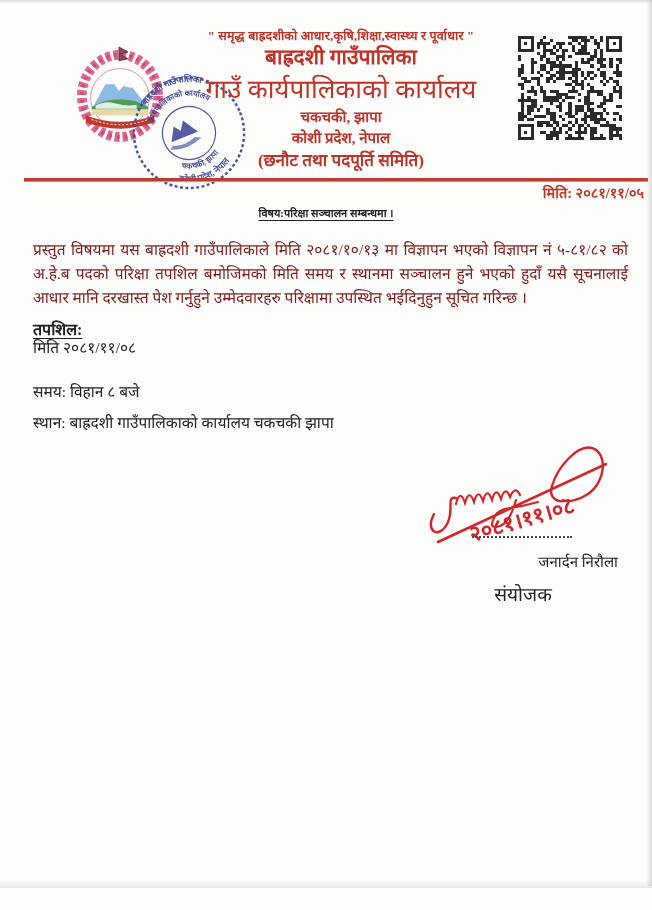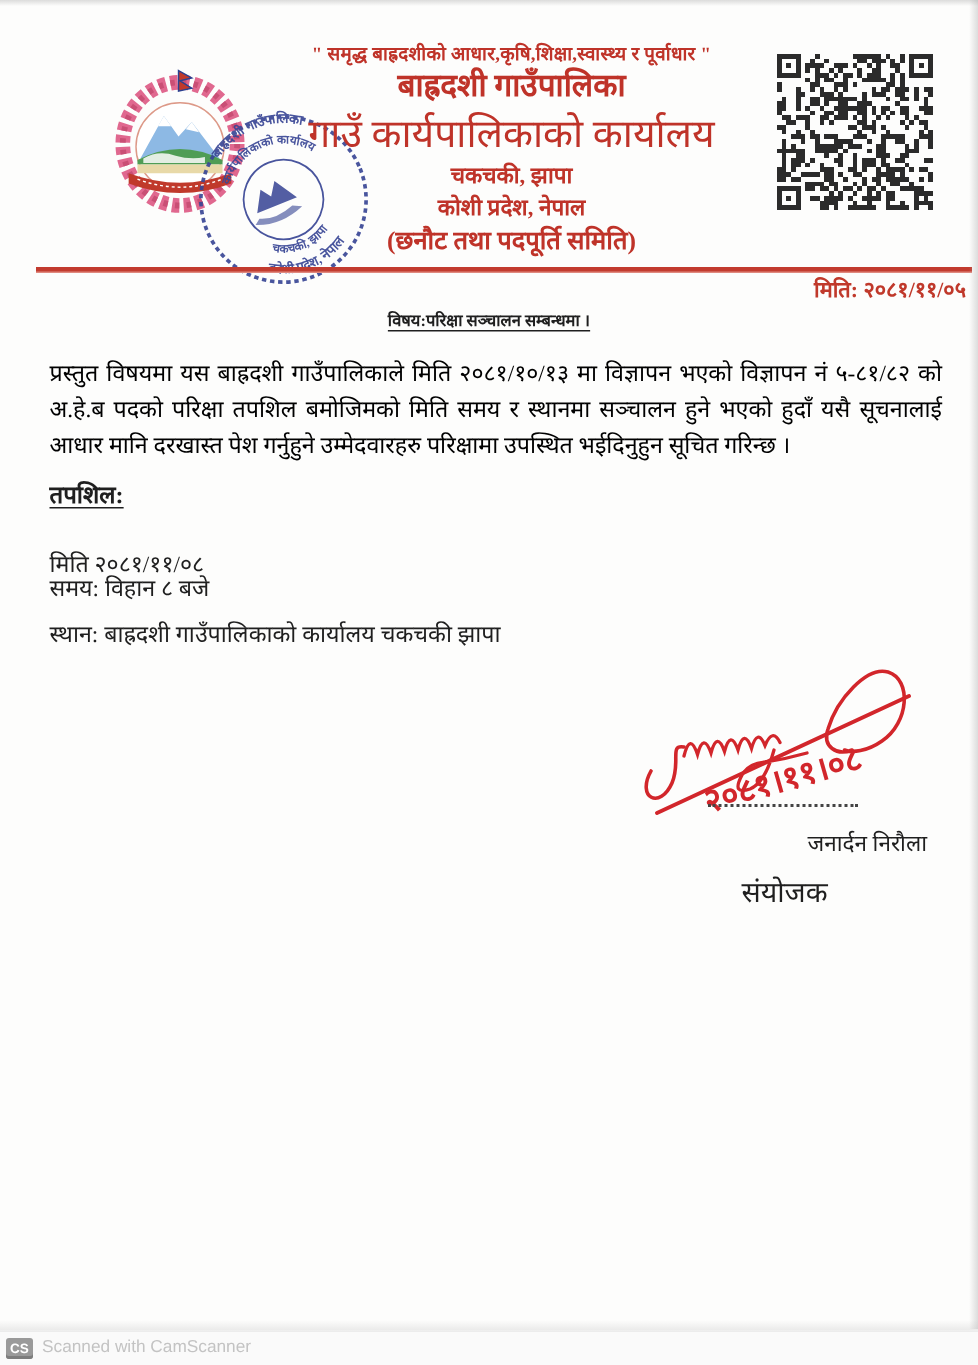--- a/index.html
+++ b/index.html
@@ -16,26 +16,26 @@
   .office{top:70px;font-size:26px;font-weight:normal;}
   .addr1{top:106px;font-size:15px;font-weight:bold;}
   .addr2{top:127px;font-size:15px;font-weight:bold;}
   .committee{top:148px;font-size:17px;font-weight:bold;}
   .divider{top:178px;left:24px;width:624px;height:3px;background:#c23b2f;border-bottom:1px solid #e0897f;}
   .issue-date{top:182px;right:8px;color:#c0392b;font-weight:bold;font-size:14.5px;}
   
   .subject{top:205px;left:30px;right:30px;text-align:center;font-size:11px;font-weight:bold;
            color:#1f1f1f;}
   .subject span{text-decoration:underline;text-underline-offset:3px;}
-  .body-par{top:238px;left:33px;width:595px;font-size:15.5px;line-height:24px;color:#000000;
+  .body-par{top:238px;left:33px;width:595px;font-size:15.5px;line-height:24px;color:#7f1d1d;
             text-align:justify;}
   .details-heading{top:318px;left:33px;font-size:16px;font-weight:bold;color:#1f1f1f;
                    text-decoration:underline;text-underline-offset:3px;}
   .detail{left:33px;font-size:15.5px;color:#1f1f1f;}
-  .d-date{top:364px;}
+  .d-date{top:336px;}
   .d-time{top:380px;}
   .d-place{top:411px;}
   
   .sig-svg{left:420px;top:438px;width:215px;height:118px;}
   .sig-dotted{left:472px;top:536px;width:100px;border-bottom:2px dotted #444;height:0;}
   .sig-name{left:428px;top:551px;width:190px;text-align:right;font-size:15px;color:#1f1f1f;}
   .sig-role{left:428px;top:581px;width:190px;text-align:center;font-size:19px;color:#1f1f1f;}
   
   .emblem{left:76px;top:44px;width:88px;height:98px;}
   .stamp{left:130px;top:74px;width:118px;height:118px;transform:rotate(-22deg);opacity:.92;}
@@ -594,18 +594,14 @@
     <text x="52" y="104" transform="rotate(-16 52 104)" fill="#d2262b" font-size="22" font-weight="bold">२०८१।११।०८</text>
   </svg>
   <div class="abs sig-dotted"></div>
   <div class="abs sig-name">जनार्दन निरौला</div>
   <div class="abs sig-role">संयोजक</div>
 
   <div class="abs edge-right"></div>
   <div class="abs edge-top"></div>
   <div class="abs edge-bottom"></div>
 
-  <div class="abs footer">
-    <div class="cs-badge">CS</div>
-    <div class="cs-text">Scanned with CamScanner</div>
-  </div>
 
 </div>
 
 </body></html>

